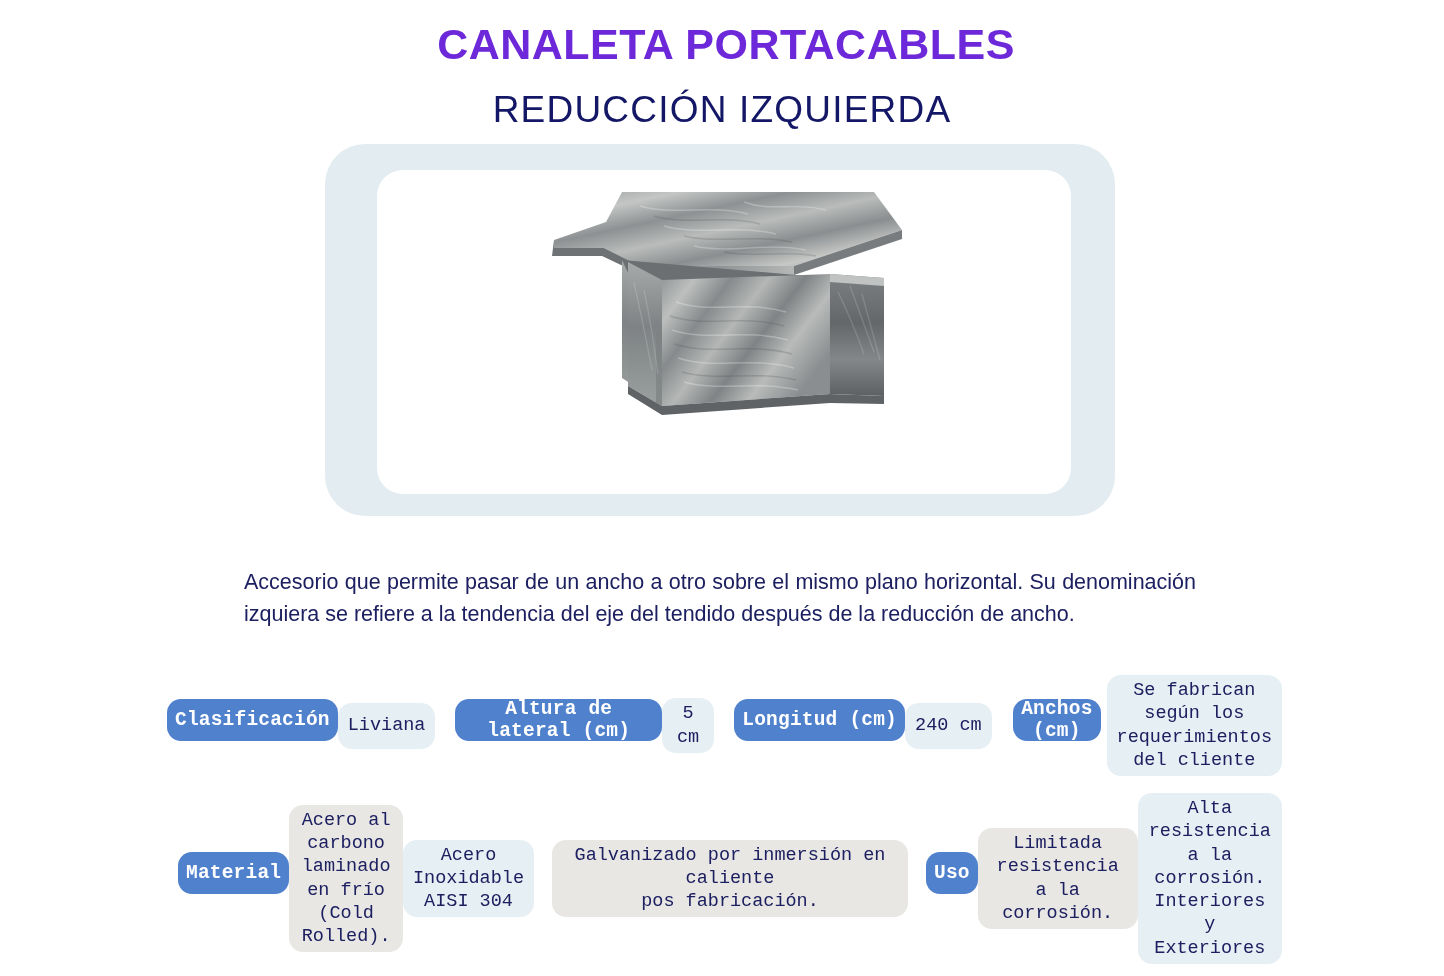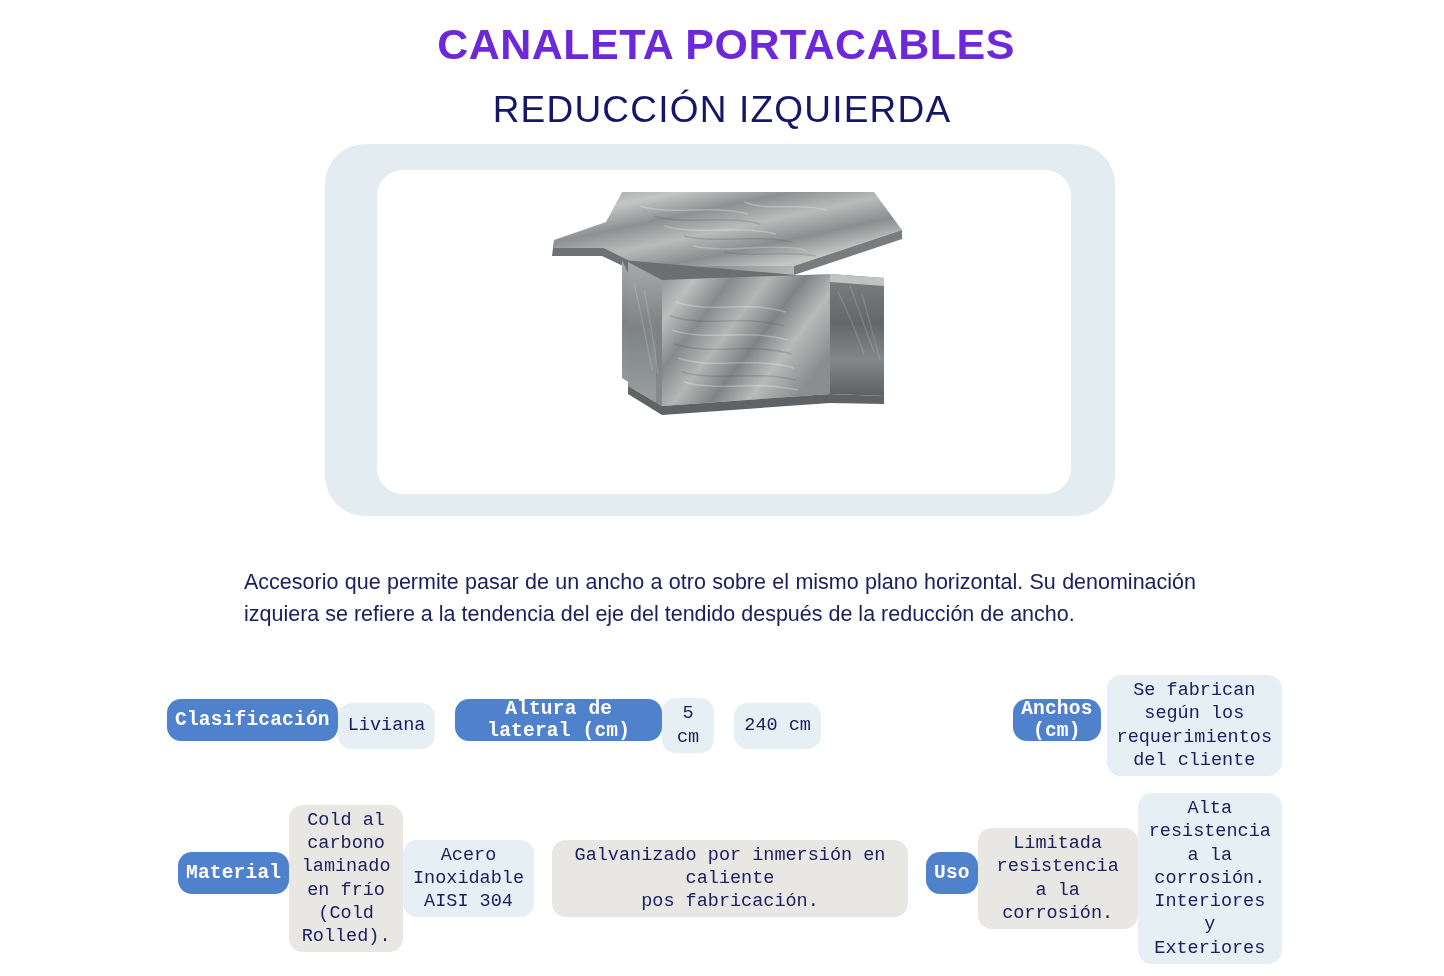--- a/index.html
+++ b/index.html
@@ -286,20 +286,21 @@
   </div>
 
   <div class="spec-col">
     <div class="spec-header">Altura de lateral (cm)</div>
     <div class="spec-cell">
       <span class="cell-line">5 cm</span>
     </div>
   </div>
 
   <div class="spec-col">
+    <div class="spec-header">Longitud (cm)</div>
     <div class="spec-cell">
       <span class="cell-line">240 cm</span>
     </div>
   </div>
 
   <div class="spec-col">
     <div class="spec-header">Anchos (cm)</div>
     <div class="spec-cell">
       <div>
         <span class="cell-line">Se fabrican según los</span>
@@ -309,21 +310,21 @@
   </div>
 
 </div>
 
 <div class="spec-table spec-table-2">
 
   <div class="spec-col">
     <div class="spec-header">Material</div>
     <div class="spec-cell warm">
       <div>
-        <span class="cell-line">Cold al carbono laminado en frío</span>
+        <span class="cell-line">Acero al carbono laminado en frío</span>
         <span class="cell-line">(Cold Rolled).</span>
       </div>
     </div>
     <div class="spec-cell">
       <div>
         <span class="cell-line">Acero Inoxidable AISI 304</span>
       </div>
     </div>
   </div>
 

